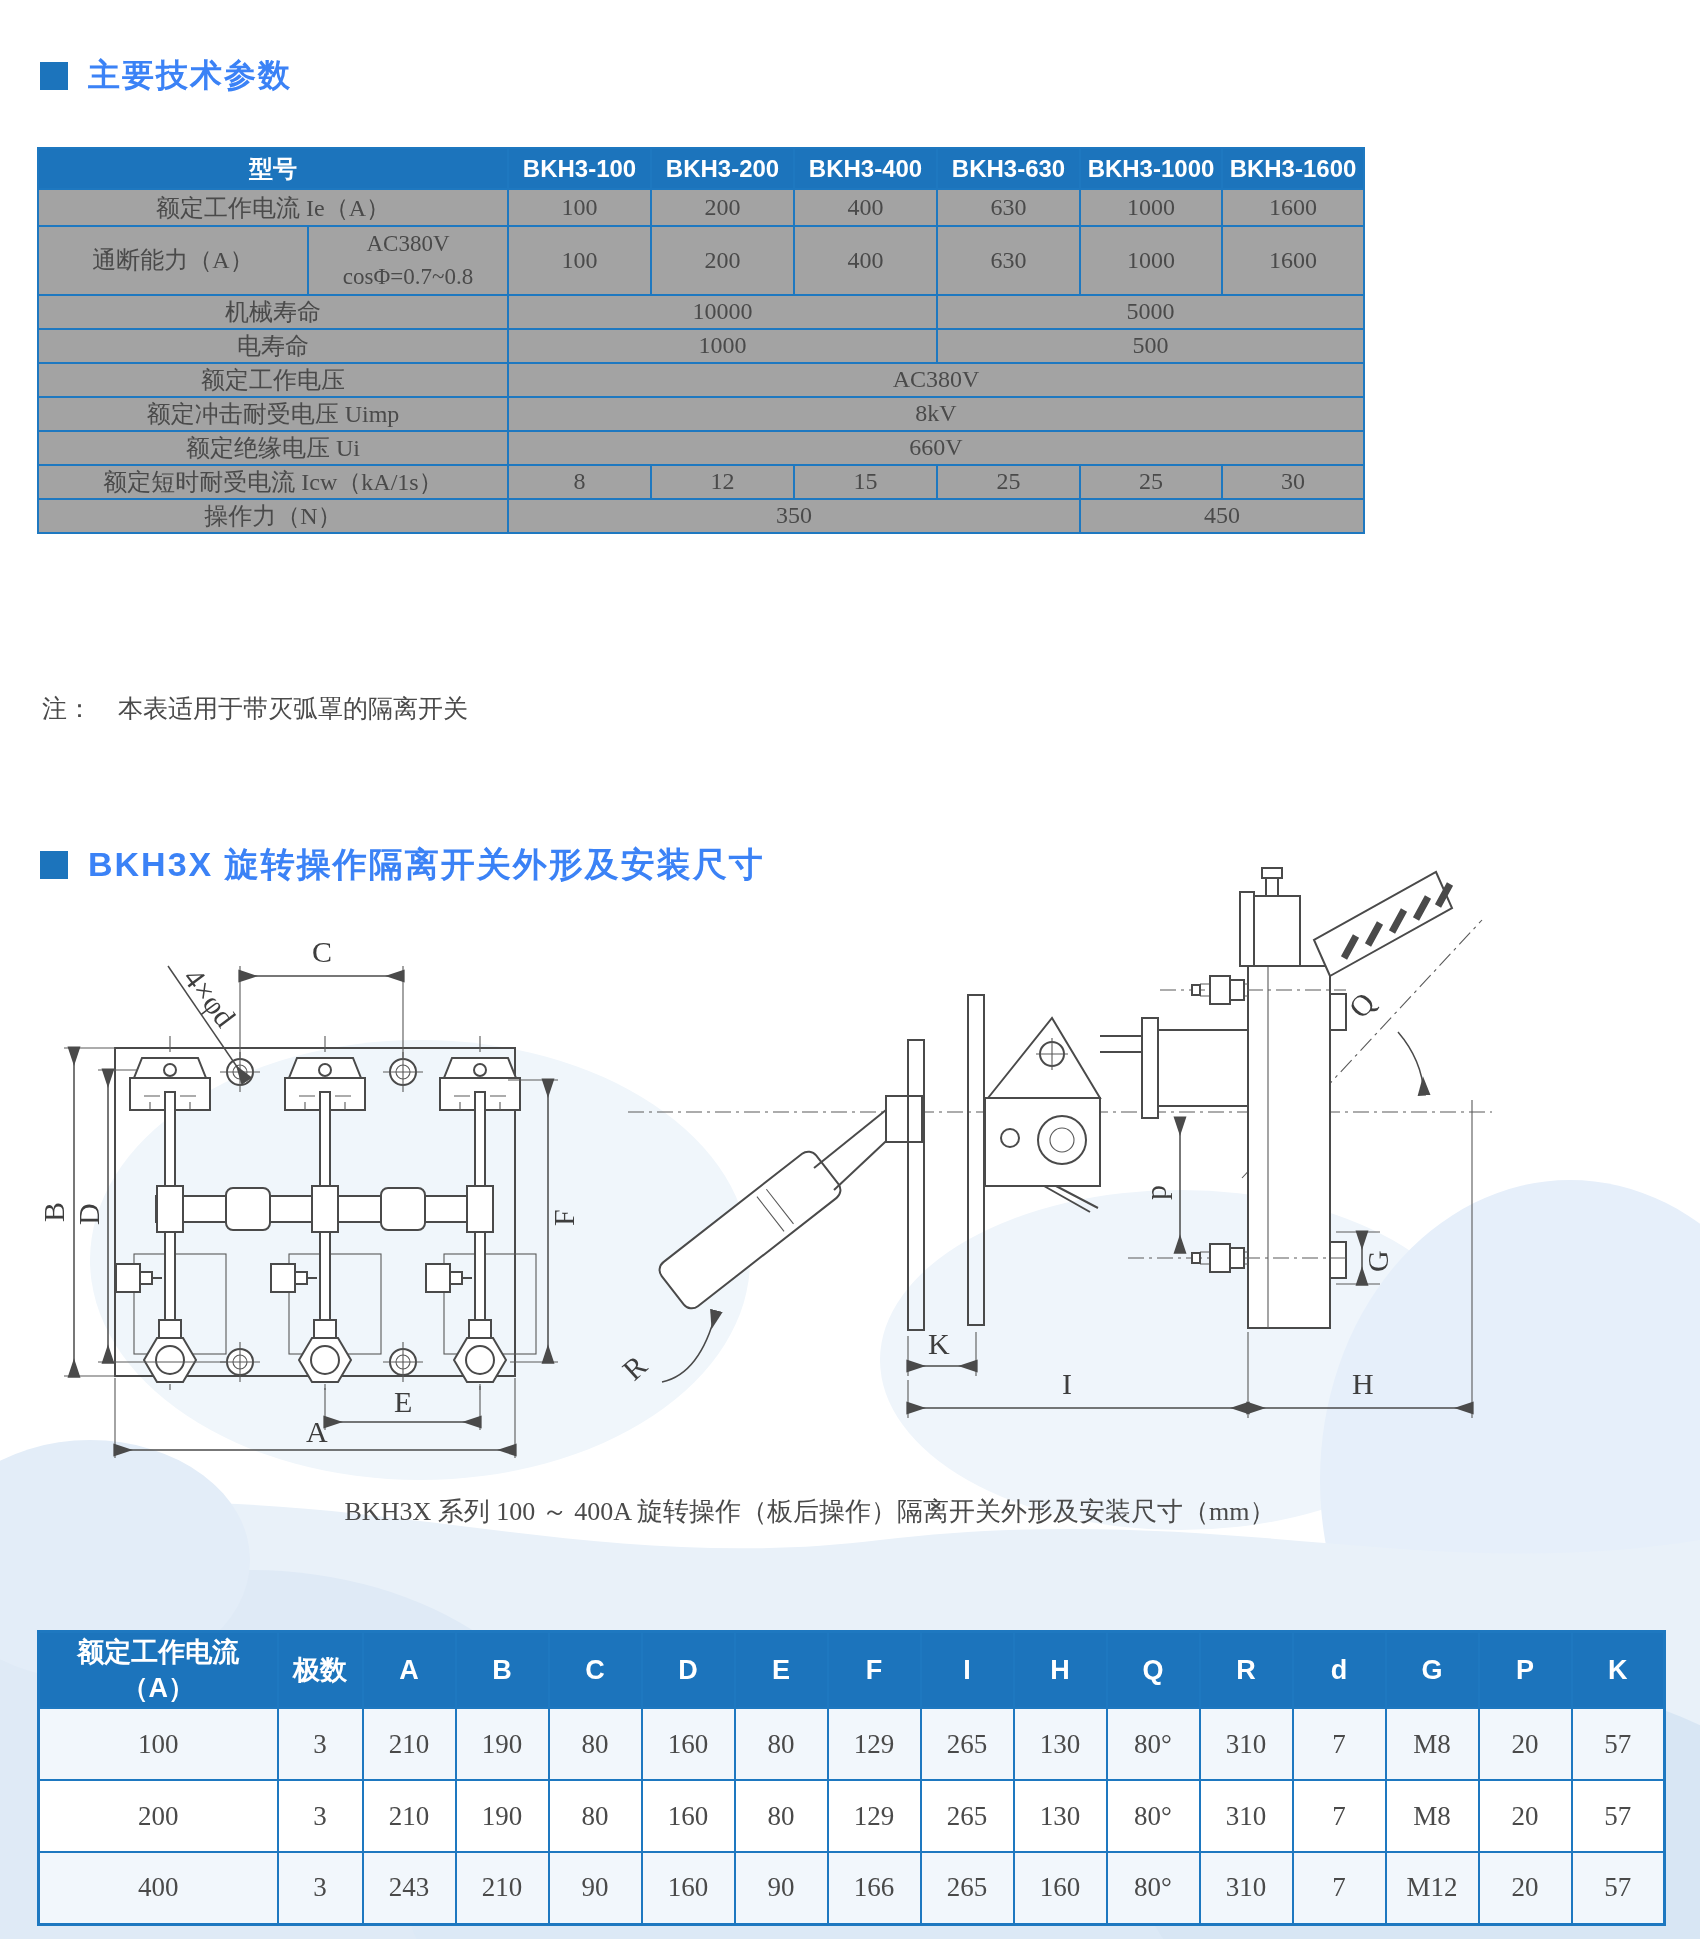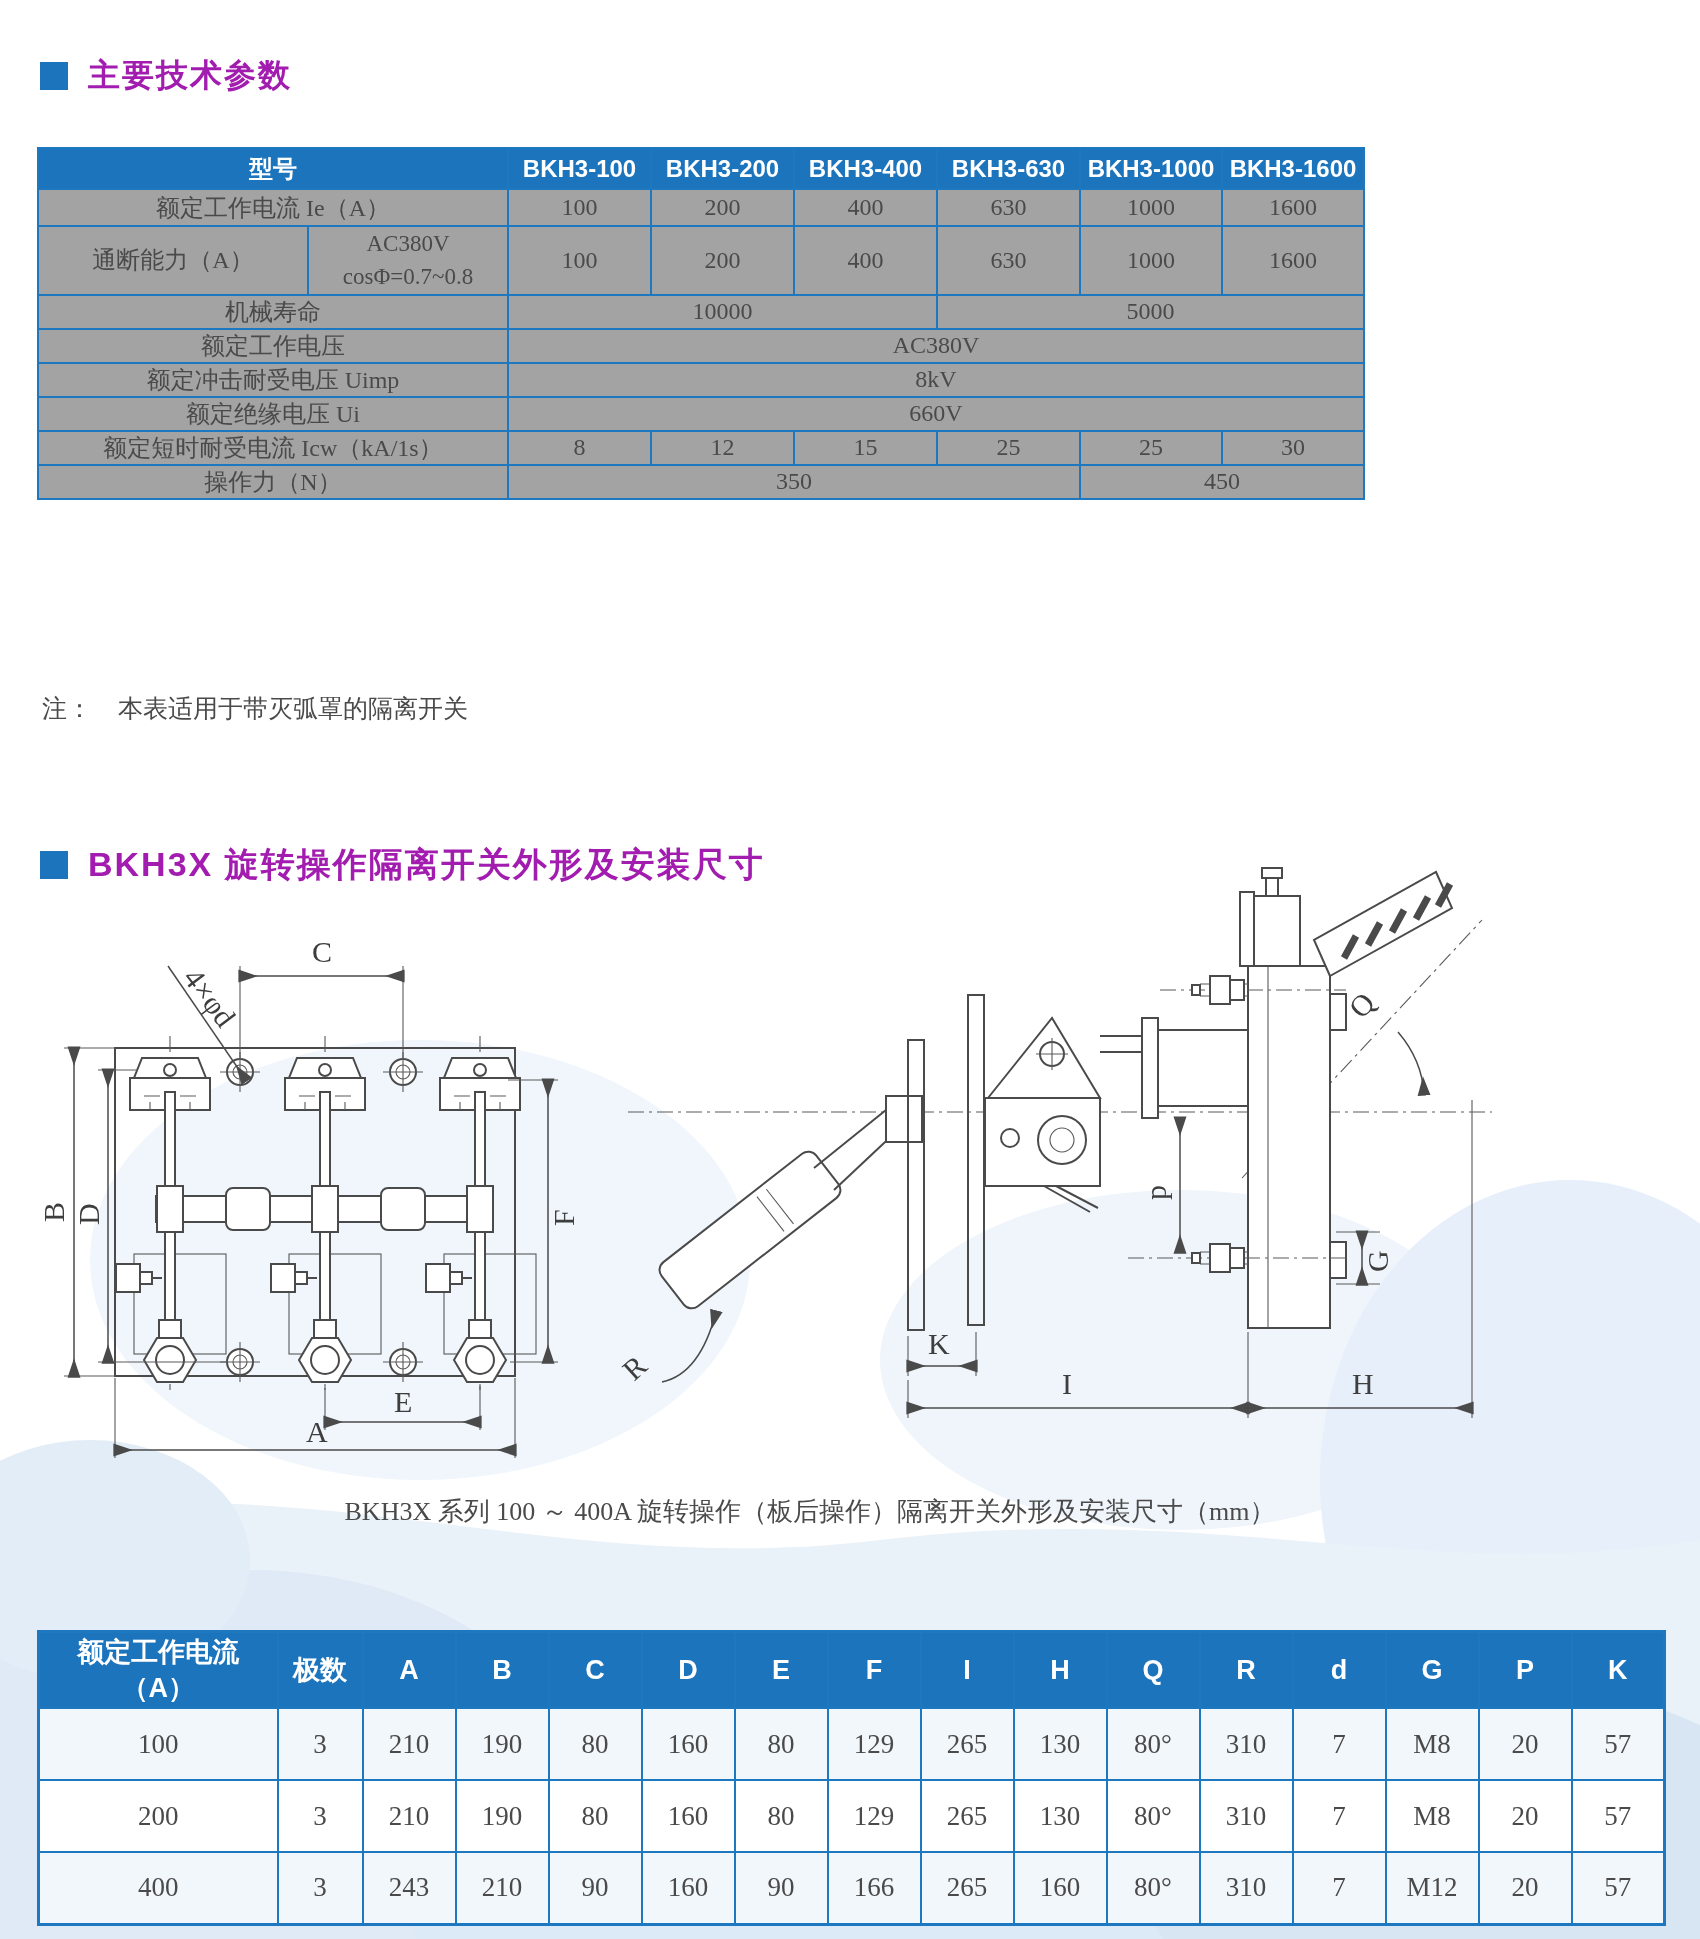--- a/index.html
+++ b/index.html
@@ -4,21 +4,21 @@
 <style>
   html,body{margin:0;padding:0;background:#ffffff;}
   .page{position:relative;width:1700px;height:1939px;background:#ffffff;overflow:hidden;
         font-family:"Liberation Sans",sans-serif;}
   .wm{position:absolute;left:0;top:0;z-index:0;}
   .layer{position:absolute;z-index:1;}
 
   
   .sec-title{display:flex;align-items:center;gap:20px;}
   .sec-sq{width:28px;height:28px;background:#1c74bc;flex:0 0 auto;}
-  .sec-txt{font-weight:bold;color:#a21caf;font-size:32px;letter-spacing:2px;}
+  .sec-txt{font-weight:bold;color:#3b82f6;font-size:32px;letter-spacing:2px;}
 
   
   table.spec{border-collapse:collapse;table-layout:fixed;width:1326px;background:#a3a3a3;}
   table.spec td{border:2px solid #1e78c0;text-align:center;vertical-align:middle;
     font-family:"Liberation Serif",serif;color:#4a4a4a;font-size:24px;padding:0 4px;overflow:hidden;}
   table.spec tr.h td{background:#1c74bc;color:#ffffff;font-family:"Liberation Sans",sans-serif;
     font-weight:bold;font-size:24px;letter-spacing:0;}
   table.spec tr.h{height:41px;}
   table.spec tr.r1{height:37px;}
   table.spec tr.r2{height:56px;}
@@ -112,20 +112,25 @@
       <td>200</td>
       <td>400</td>
       <td>630</td>
       <td>1000</td>
       <td>1600</td>
     </tr>
     <tr class="rs">
       <td colspan="2">机械寿命</td>
       <td colspan="3">10000</td>
       <td colspan="3">5000</td>
+    </tr>
+    <tr class="rs">
+      <td colspan="2">电寿命</td>
+      <td colspan="3">1000</td>
+      <td colspan="3">500</td>
     </tr>
     <tr class="rs">
       <td colspan="2">额定工作电压</td>
       <td colspan="6">AC380V</td>
     </tr>
     <tr class="rs">
       <td colspan="2">额定冲击耐受电压 Uimp</td>
       <td colspan="6">8kV</td>
     </tr>
     <tr class="rs">

